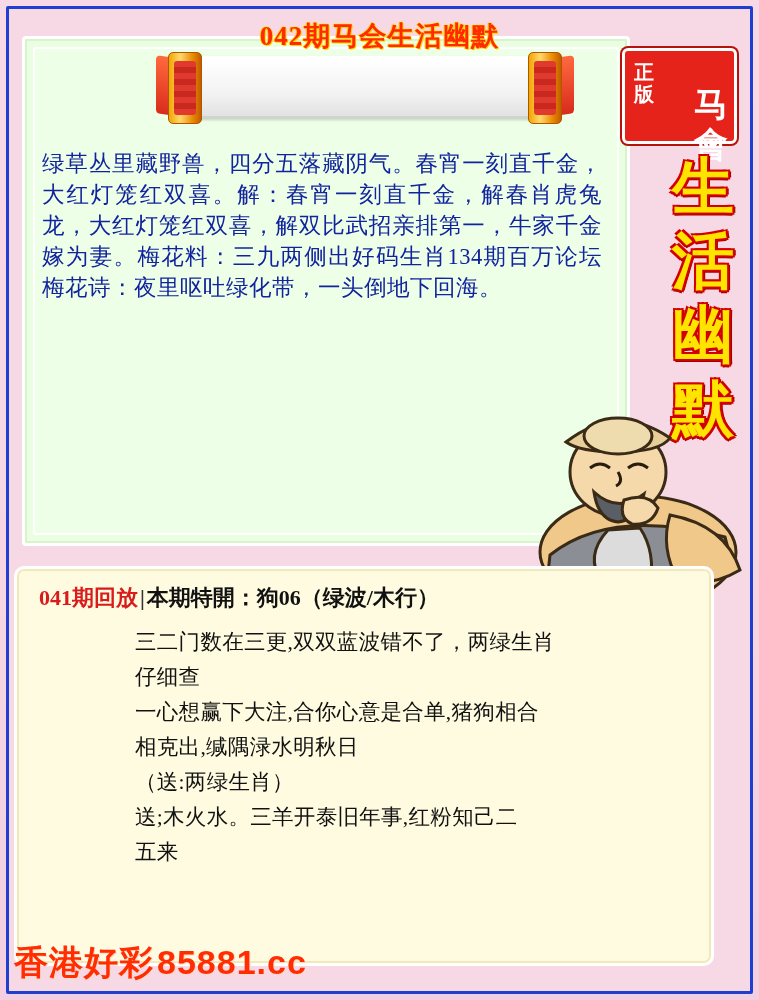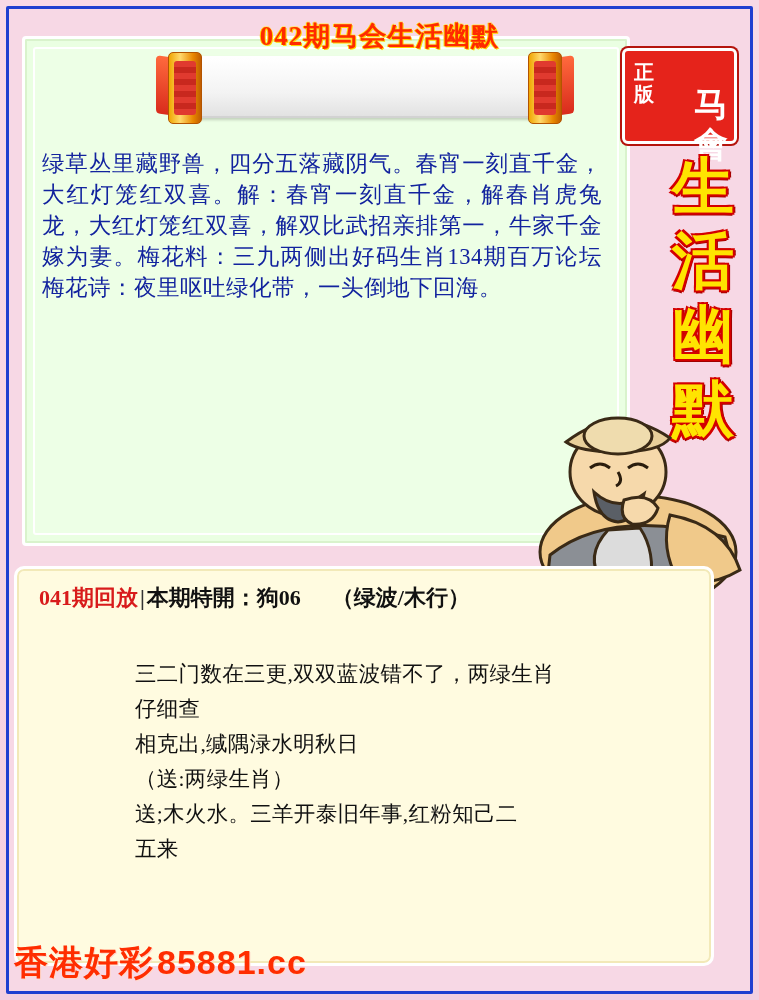--- a/index.html
+++ b/index.html
@@ -184,32 +184,31 @@
     position: absolute;
     left: 22px; top: 14px;
     font-family: "Liberation Serif", serif;
     font-size: 22px;
     font-weight: bold;
     color: #d81b1b;
     white-space: nowrap;
   }
   .bottom-head .sep { color: #333; font-weight: bold; margin: 0 2px; }
   .bottom-head .hit { color: #111; }
-  .bottom-head .green { color: #111; margin-left: 31px; }
+  .bottom-head .green { color: #111; }
 
   .bottom-text {
     position: absolute;
     left: 118px; top: 56px;
     width: 560px;
     font-family: "Liberation Serif", serif;
     font-size: 21.5px;
     line-height: 35px;
     color: #111111;
     letter-spacing: .3px;
-    margin-top: 32px;
   }
   .bottom-text .ln { white-space: nowrap; }
 
   
   .watermark {
     position: absolute;
     left: 14px; bottom: 14px;
     font-family: "Liberation Sans", sans-serif;
     font-weight: bold;
     font-size: 34px;
@@ -280,20 +279,21 @@
   </svg>
 
   <div class="bottom-card">
     <div class="bottom-head">
       <span>041期回放</span><span class="sep">|</span><span class="hit">本期特開：</span><span class="hit">狗06</span><span class="green">（绿波/木行）</span>
     </div>
 
     <div class="bottom-text">
       <div class="ln">三二门数在三更,双双蓝波错不了，两绿生肖</div>
       <div class="ln">仔细查</div>
+      <div class="ln">一心想赢下大注,合你心意是合单,猪狗相合</div>
       <div class="ln">相克出,缄隅渌水明秋日</div>
       <div class="ln">（送:两绿生肖）</div>
       <div class="ln">送;木火水。三羊开泰旧年事,红粉知己二</div>
       <div class="ln">五来</div>
     </div>
   </div>
 
   <div class="watermark">
     <span>香港好彩</span><span class="url">85881.cc</span>
   </div>

